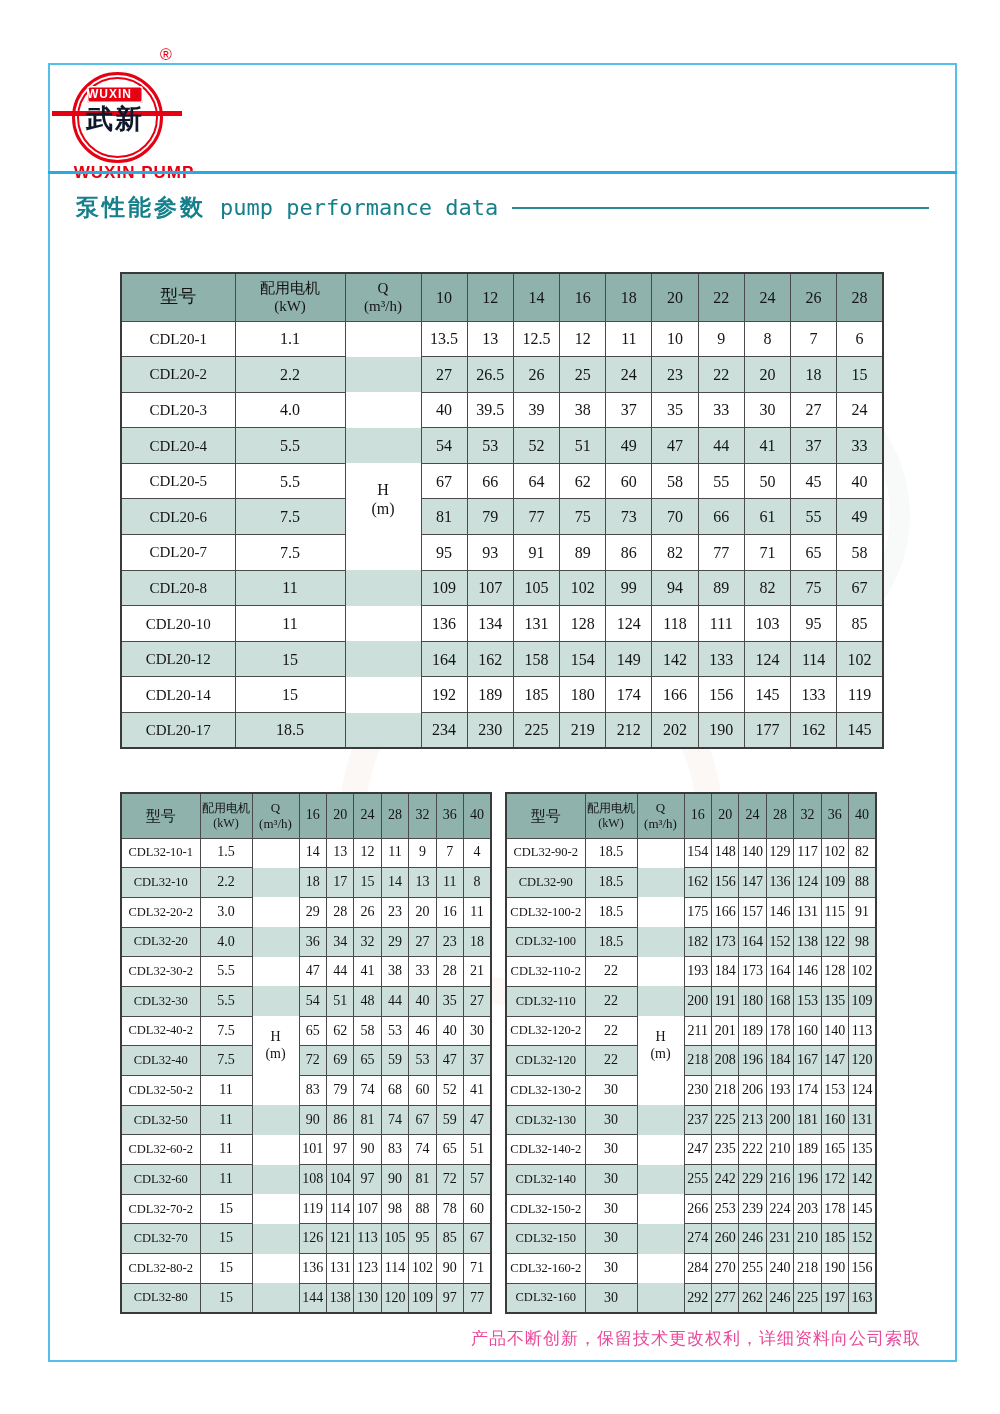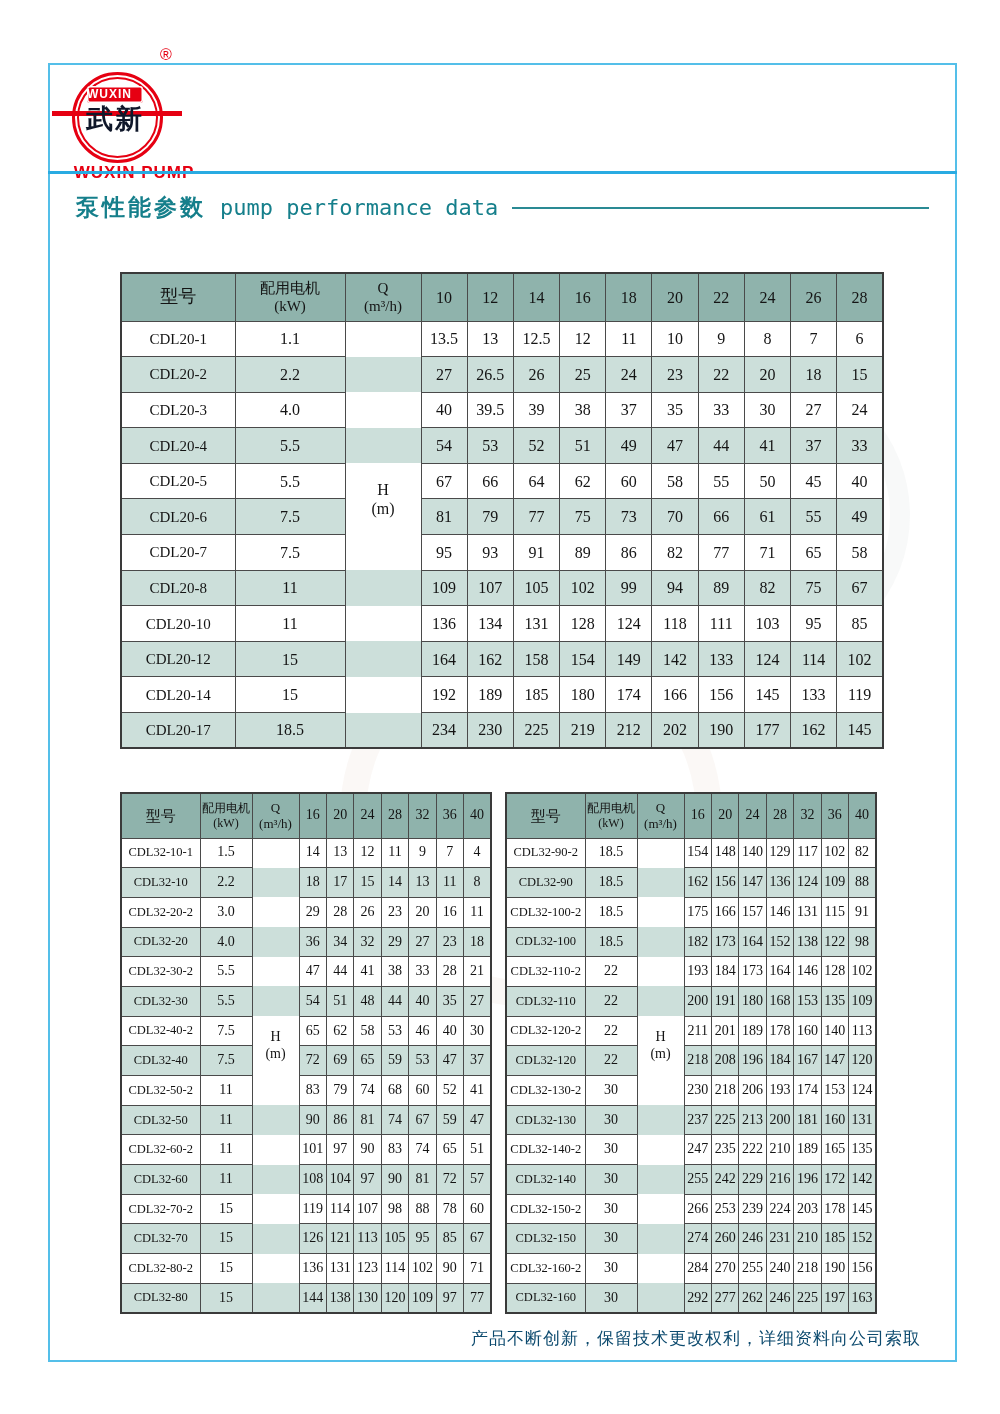--- a/index.html
+++ b/index.html
@@ -66,21 +66,21 @@
   .tbl-sub tbody tr{height:29.7px;margin-top:43px;}
   .tbl-sub col.c-model{width:79px;}
   .tbl-sub col.c-kw{width:52px;}
   .tbl-sub col.c-q{width:47px;}
   .tbl-sub th.hd-model{font-size:15px;}
   .tbl-sub th.hd-kw{font-size:12px;}
   .tbl-sub th.hd-q{font-size:13px;}
   .tbl-sub td.model{font-size:12.5px;}
   .tbl-sub th.hd-flow{font-size:14px;}
   
-  .footer-note{position:absolute;right:34px;bottom:10px;color:#0c4a6e;
+  .footer-note{position:absolute;right:34px;bottom:10px;color:#ec4899;
     font-size:17px;letter-spacing:1px;}
 </style>
 </head>
 <body>
 
 <div class="page">
 
   <div class="logo">
     <span class="logo-reg">®</span>
     <div class="logo-ring">

